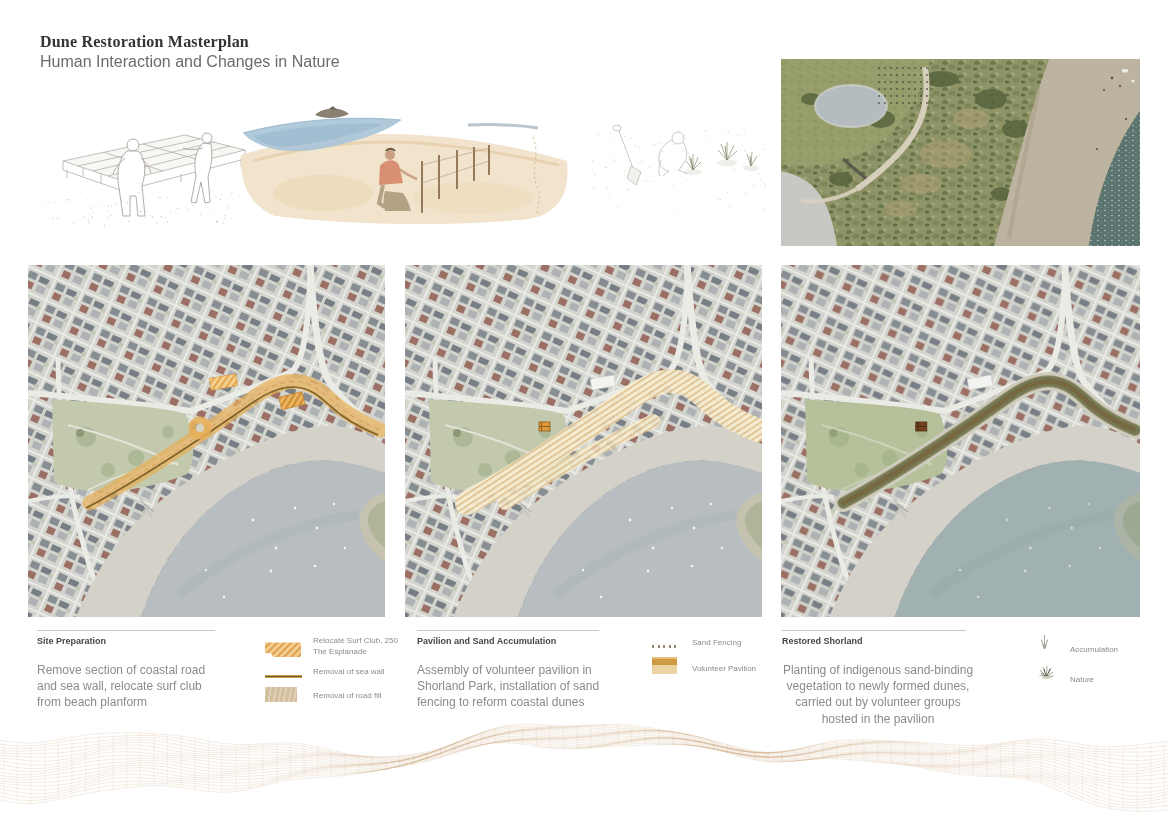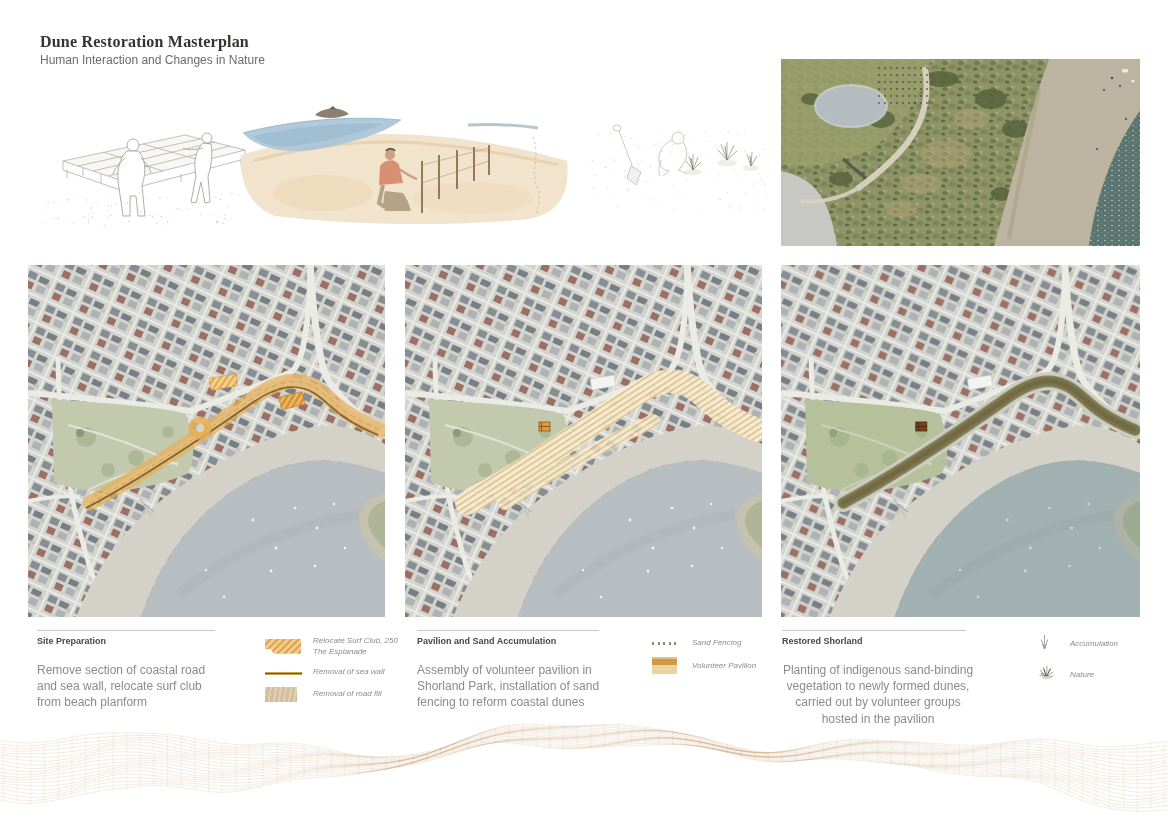--- a/index.html
+++ b/index.html
@@ -2,21 +2,21 @@
 <html><head>
 <meta charset="utf-8">
 <style>
   html,body{margin:0;padding:0;background:#ffffff;}
   .board{position:relative;width:1168px;height:826px;background:#ffffff;overflow:hidden;
          font-family:"Liberation Sans",sans-serif;}
   
   .title-block{position:absolute;left:40px;top:33px;}
   .title-block h1{margin:0;font-family:"Liberation Serif",serif;font-size:16px;font-weight:700;
                   color:#333331;letter-spacing:.2px;}
-  .title-block .subtitle{margin-top:2px;font-size:12px;color:#6b6b6b;}
+  .title-block .subtitle{margin-top:2px;font-size:16px;color:#6b6b6b;}
   
   .illus,.photo,.map,.mesh{position:absolute;display:block;}
   .illus1{left:35px;top:98px;width:215px;height:132px;}
   .illus2{left:233px;top:103px;width:340px;height:125px;}
   .illus3{left:575px;top:108px;width:195px;height:112px;}
   .photo{left:781px;top:59px;width:359px;height:187px;}
   .map{top:265px;width:357px;height:352px;}
   .map1{left:28px;}
   .map2{left:405px;}
   .map3{left:781px;width:359px;}
@@ -33,21 +33,21 @@
   .caption h2{margin:5px 0 0;font-size:9px;font-weight:700;color:#474747;}
   .caption p{margin:16px 0 0;font-size:12px;line-height:1.35;color:#8b8b8b;}
   .cap1 p{width:182px;}
   .cap2 p{width:205px;}
   .cap3 p{width:192px;text-align:center;}
   
   .legend{position:absolute;}
   .leg1{left:265px;top:635px;}
   .leg2{left:652px;top:637px;}
   .leg3{left:1038px;top:633px;}
-  .legend .row{display:flex;align-items:center;margin-bottom:9px;font-style:italic;}
+  .legend .row{display:flex;align-items:flex-end;margin-bottom:9px;}
   .leg1 .swcol{width:40px;flex:none;margin-right:8px;}
   .leg2 .swcol{width:28px;flex:none;margin-right:12px;}
   .leg3 .swcol{width:18px;flex:none;margin-right:14px;}
   .legend .lab{font-size:8px;color:#8b8b8b;line-height:1.4;}
   .leg1 .lab{width:90px;}
   .sw-hatch{display:block;width:36px;height:15px;
     background:repeating-linear-gradient(135deg,#f2cd8e 0 3px,#e2a452 3px 5px);
     clip-path:polygon(0 0,100% 0,100% 100%,24% 100%,16% 70%,0 70%);}
   .sw-seawall{display:block;width:37px;height:3px;margin-top:3px;
     background:linear-gradient(180deg,#caa24c 0 33%,#6f5a26 33% 66%,#caa24c 66% 100%);}

